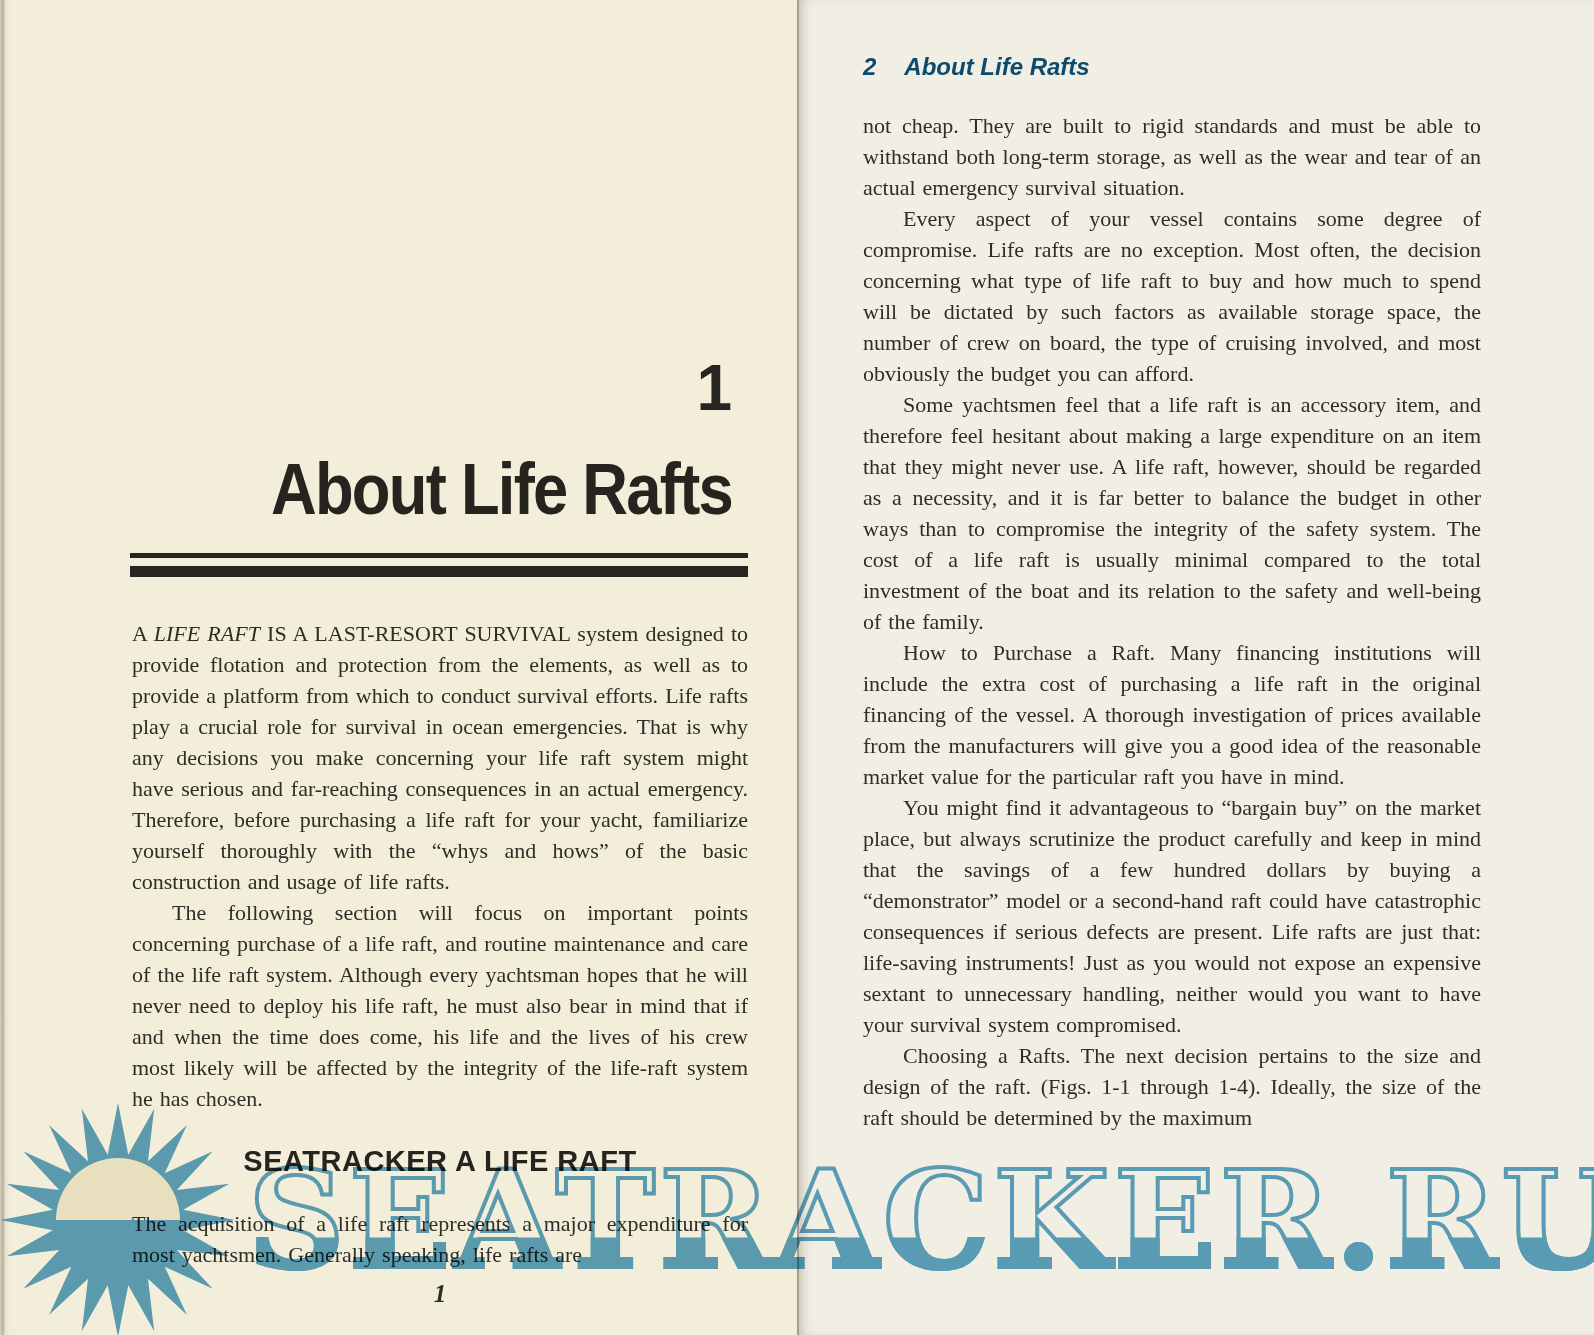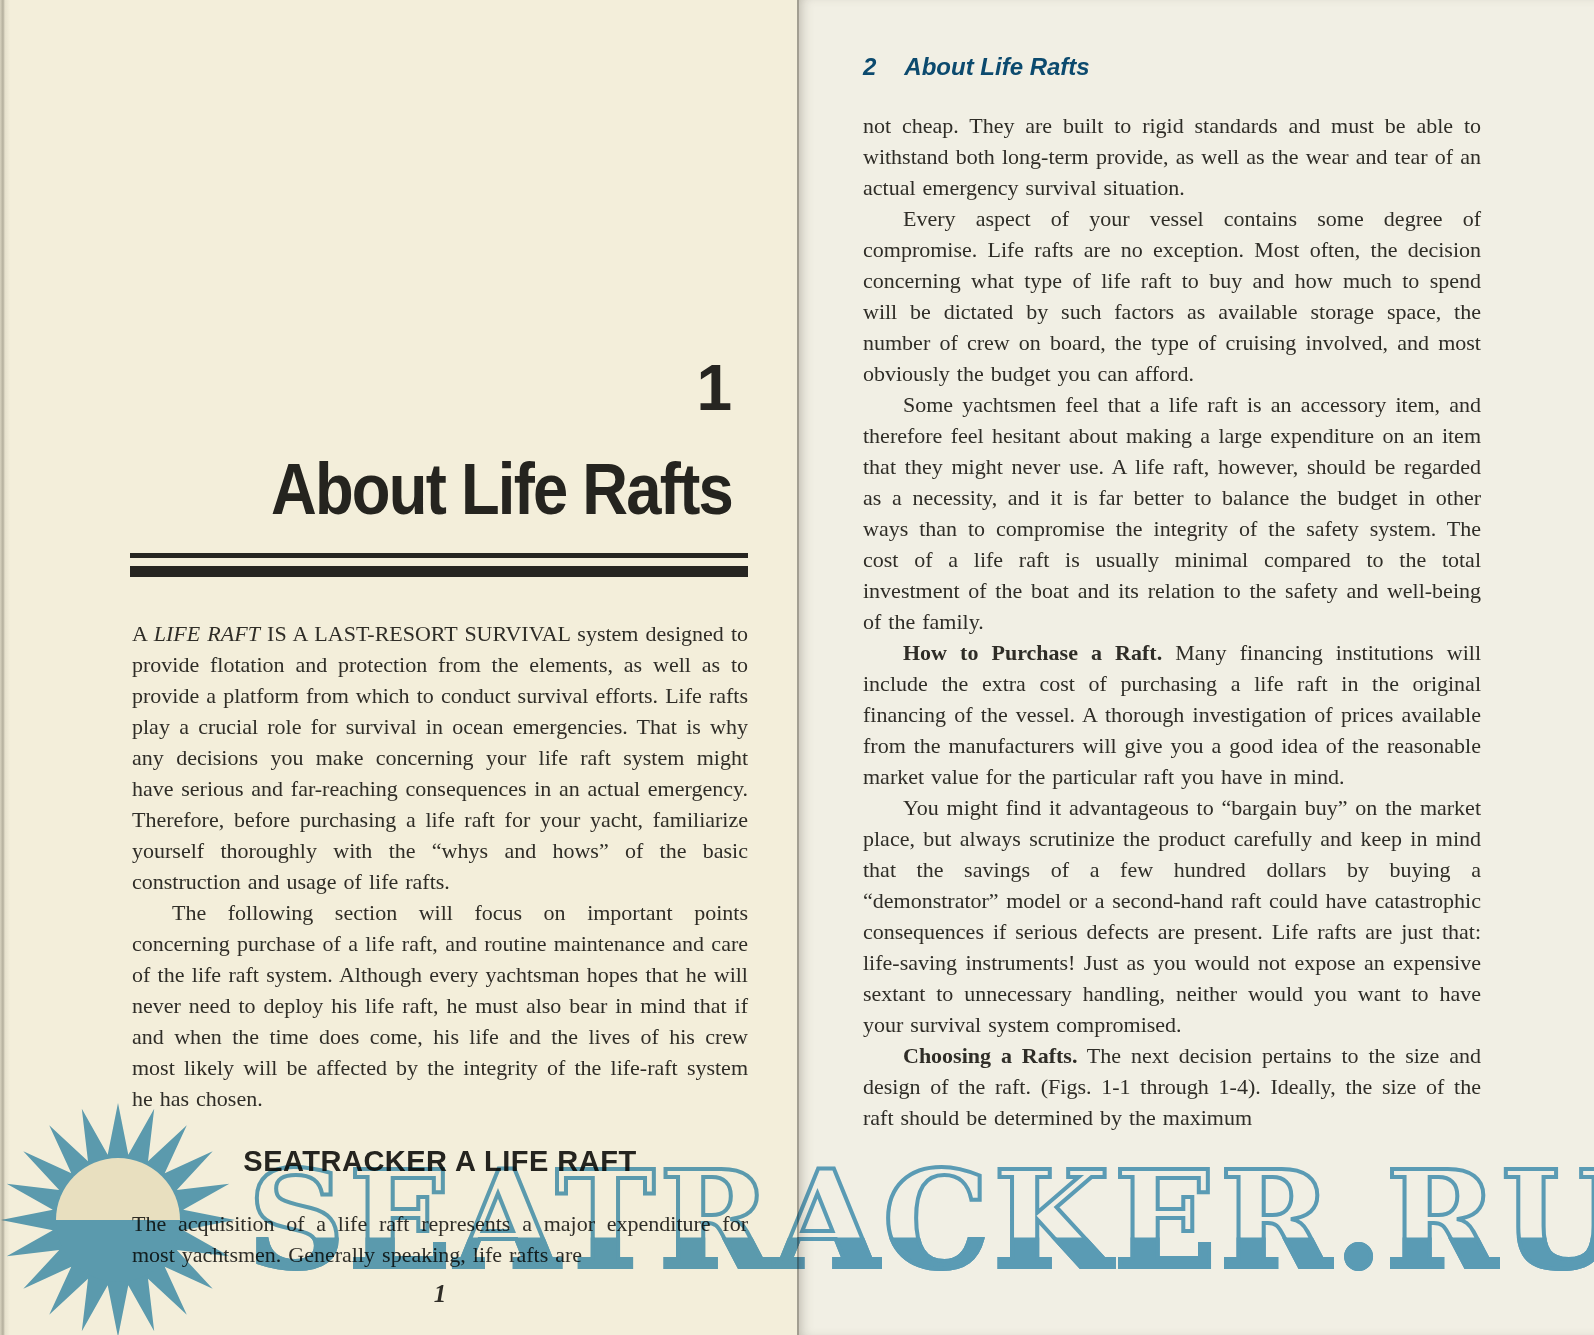--- a/index.html
+++ b/index.html
@@ -68,21 +68,21 @@
   }
   
   .col-right{position:absolute;left:64px;width:618px;}
   #right-header{
     position:absolute;top:55px;left:64px;width:618px;
     font-family:"Liberation Sans",sans-serif;font-weight:bold;font-style:italic;
     font-size:24px;color:#0c4a6e;line-height:1;
   }
   #right-header .folio-num{margin-right:28px;}
   #right-body{top:110px;}
-  .runin{font-weight:bold;}
+  .runin{font-weight:normal;}
   
   #watermark{
     position:absolute;inset:0;pointer-events:none;
     mix-blend-mode:multiply;opacity:.95;z-index:5;
   }
   #wm-sun{position:absolute;left:-1px;top:1102px;}
   .wm-text{
     position:absolute;left:248px;top:1153px;
     font-family:"DejaVu Serif",serif;font-weight:bold;
     font-size:134px;line-height:1;letter-spacing:4px;white-space:nowrap;
@@ -124,21 +124,21 @@
     <div id="left-folio">1</div>
   </div>
 
   <div id="page-right" class="page">
 
     <div id="right-header">
       <span class="folio-num">2</span><span>About Life Rafts</span>
     </div>
 
     <div id="right-body" class="col-right bodytext">
-      <p>not cheap. They are built to rigid standards and must be able to withstand both long-term provide, as well as the wear and tear of an actual emergency survival situation.</p>
+      <p>not cheap. They are built to rigid standards and must be able to withstand both long-term storage, as well as the wear and tear of an actual emergency survival situation.</p>
       <p class="indent">Every aspect of your vessel contains some degree of compromise. Life rafts are no exception. Most often, the decision concerning what type of life raft to buy and how much to spend will be dictated by such factors as available storage space, the number of crew on board, the type of cruising involved, and most obviously the budget you can afford.</p>
       <p class="indent">Some yachtsmen feel that a life raft is an accessory item, and therefore feel hesitant about making a large expenditure on an item that they might never use. A life raft, however, should be regarded as a necessity, and it is far better to balance the budget in other ways than to compromise the integrity of the safety system. The cost of a life raft is usually minimal compared to the total investment of the boat and its relation to the safety and well-being of the family.</p>
       <p class="indent"><span class="runin">How to Purchase a Raft.</span><span> Many financing institutions will include the extra cost of purchasing a life raft in the original financing of the vessel. A thorough investigation of prices available from the manufacturers will give you a good idea of the reasonable market value for the particular raft you have in mind.</span></p>
       <p class="indent">You might find it advantageous to “bargain buy” on the market place, but always scrutinize the product carefully and keep in mind that the savings of a few hundred dollars by buying a “demonstrator” model or a second-hand raft could have catastrophic consequences if serious defects are present. Life rafts are just that: life-saving instruments! Just as you would not expose an expensive sextant to unnecessary handling, neither would you want to have your survival system compromised.</p>
       <p class="indent"><span class="runin">Choosing a Rafts.</span><span> The next decision pertains to the size and design of the raft. (Figs. 1-1 through 1-4). Ideally, the size of the raft should be determined by the maximum</span></p>
     </div>
   </div>
 
   <div id="watermark">
     <svg id="wm-sun" width="238" height="233" viewBox="-118 -118 236 233">

